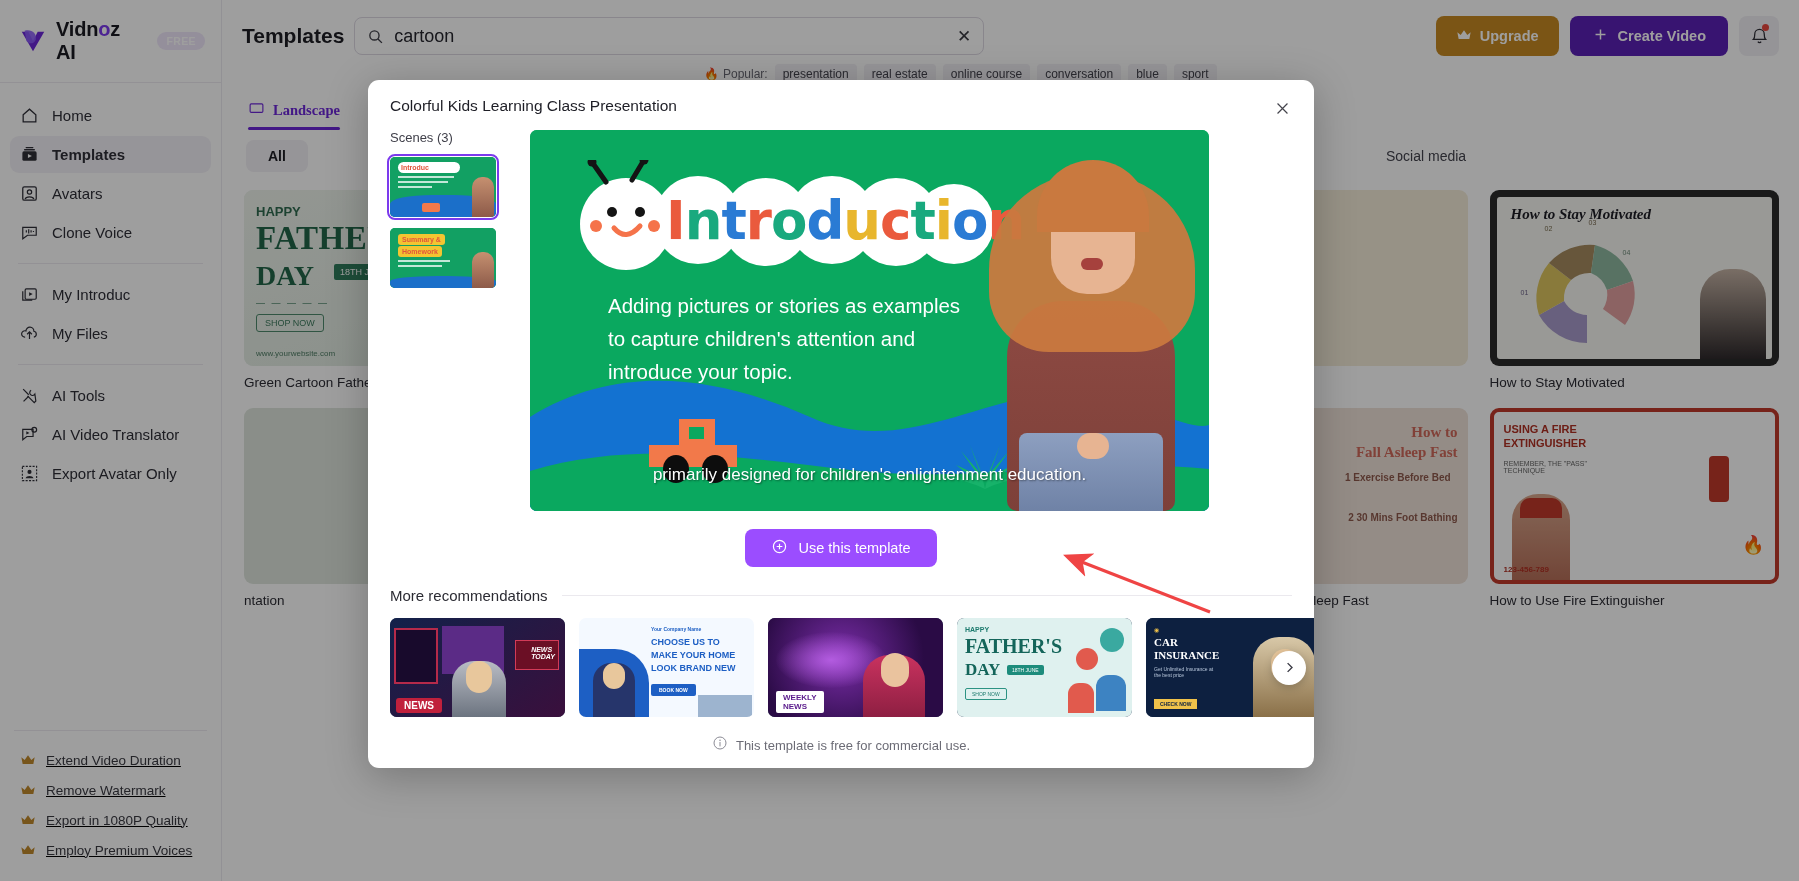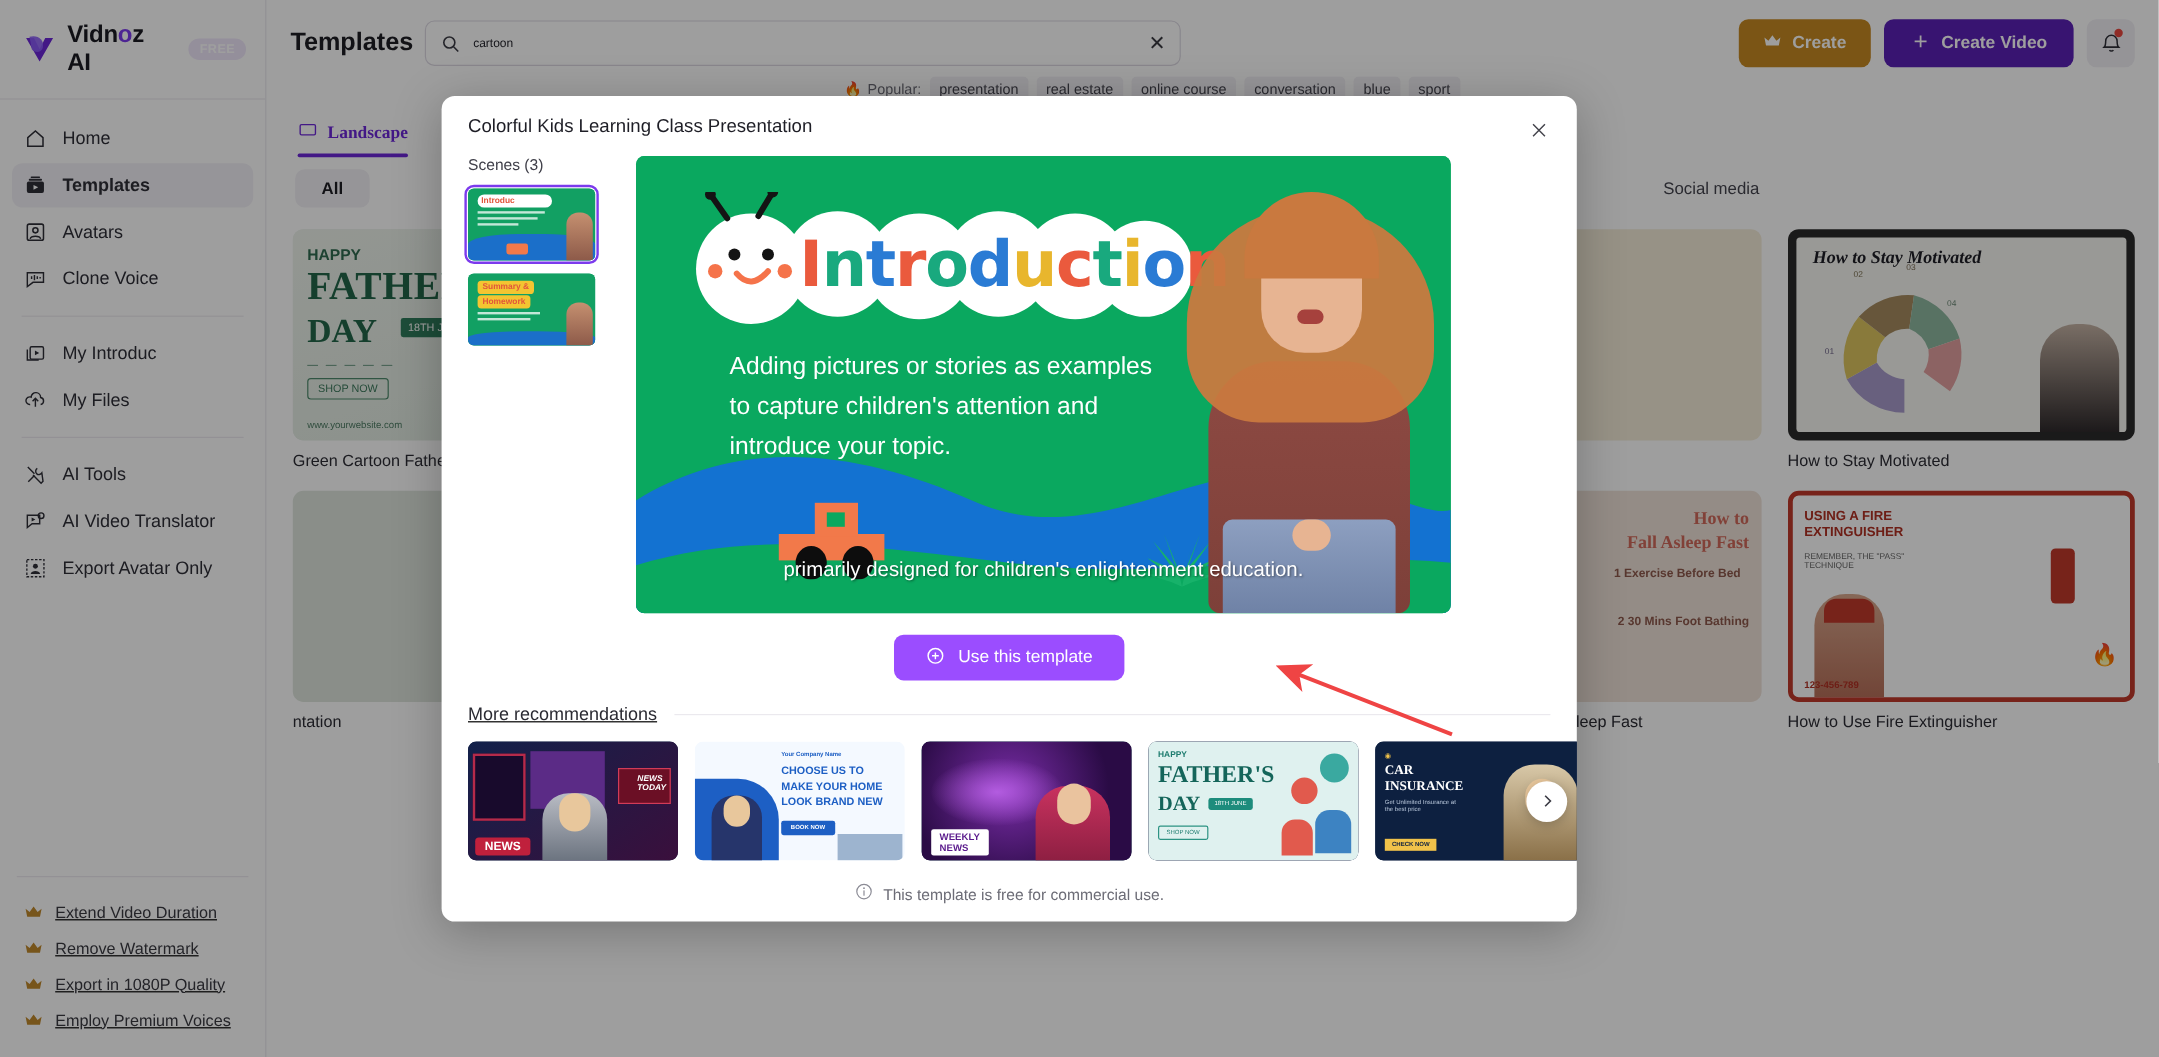--- a/index.html
+++ b/index.html
@@ -49,21 +49,21 @@
   
   .main { flex: 1 1 auto; position: relative; overflow: hidden; }
   .topbar { display: flex; align-items: center; padding: 14px 20px 0 20px; height: 58px; }
   .page-title { font-size: 21px; font-weight: 600; color: #1d1d24; white-space: nowrap; }
   .searchwrap { margin-left: 10px; position: relative; width: 630px; }
   .searchbox {
     height: 38px; border: 1px solid #ddd9e3; border-radius: 8px;
     display: flex; align-items: center; padding: 0 12px; background: #fff;
   }
   .search-ico { width: 17px; height: 17px; flex:0 0 17px; margin-right: 10px; }
-  .search-val { font-size: 10px; color: #26262e; flex: 1 1 auto; }
+  .search-val { font-size: 18px; color: #26262e; flex: 1 1 auto; }
   .search-clear { font-size: 17px; color: #3a3a42; cursor: pointer; line-height: 1; padding-left: 6px; }
   .topbar-right { margin-left: auto; display: flex; align-items: center; gap: 11px; }
   .btn-upgrade {
     background: #c78a22; color: #fff; font-size: 14.5px; font-weight: 600;
     height: 40px; padding: 0 20px; border-radius: 8px; border: 0;
     display: flex; align-items: center; gap: 8px; cursor: pointer;
   }
   .btn-create {
     background: #5b21b6; color: #fff; font-size: 14.5px; font-weight: 600;
     height: 40px; padding: 0 22px; border-radius: 8px; border: 0;
@@ -140,21 +140,21 @@
     height: 38px; padding: 0 22px; border-radius: 8px; border: 0;
     display: flex; align-items: center; gap: 10px; cursor: pointer;
   }
   .btn-use {
     background: #9b4dff; color: #fff; font-size: 14.5px;
     height: 38px; padding: 0 26px; border-radius: 8px; border: 0;
     display: flex; align-items: center; gap: 10px; cursor: pointer;
   }
 
   .recs { padding: 20px 22px 0 22px; flex: 1 1 auto; }
-  .recs-head { display: flex; align-items: center; gap: 14px; text-decoration: underline; }
+  .recs-head { display: flex; align-items: center; gap: 14px; }
   .recs-title { font-size: 15px; color: #2b2b33; white-space: nowrap; }
   .recs-rule { height: 1px; background: #ebe9ee; flex: 1 1 auto; }
   .recs-row { display: flex; gap: 14px; margin-top: 14px; position: relative; }
   .rec-card {
     width: 175px; height: 99px; border-radius: 7px; overflow: hidden;
     flex: 0 0 175px; position: relative; cursor: pointer; background: #1a2a4a;
   }
   .recs-next {
     position: absolute; right: -14px; top: 50%; transform: translateY(-50%);
     width: 34px; height: 34px; border-radius: 50%; background: #fff;
@@ -332,21 +332,21 @@
             </span>
             <span class="search-val">cartoon</span>
             <span class="search-clear">✕</span>
           </div>
         </div>
         <div class="topbar-right">
           <button class="btn-upgrade">
             <span><svg viewBox="0 0 24 24" width="16" height="16">
                   <path d="M2 8 L7 12 L12 5 L17 12 L22 8 L20 18 H4 Z" fill="#fff"></path>
                 </svg></span>
-            <span>Create</span>
+            <span>Upgrade</span>
           </button>
           <button class="btn-create">
             <span><svg viewBox="0 0 24 24" width="17" height="17" stroke="#fff" stroke-width="2.1">
                   <path d="M12 5 V19 M5 12 H19"></path>
                 </svg></span>
             <span>Create Video</span>
           </button>
           <div class="bell">
             <svg viewBox="0 0 24 24" width="19" height="19" fill="none" stroke="#2f2f38" stroke-width="1.6">
                 <path d="M6 9 a6 6 0 0 1 12 0 c0 5 1.6 6.5 1.6 6.5 H4.4 S6 14 6 9z"></path>

